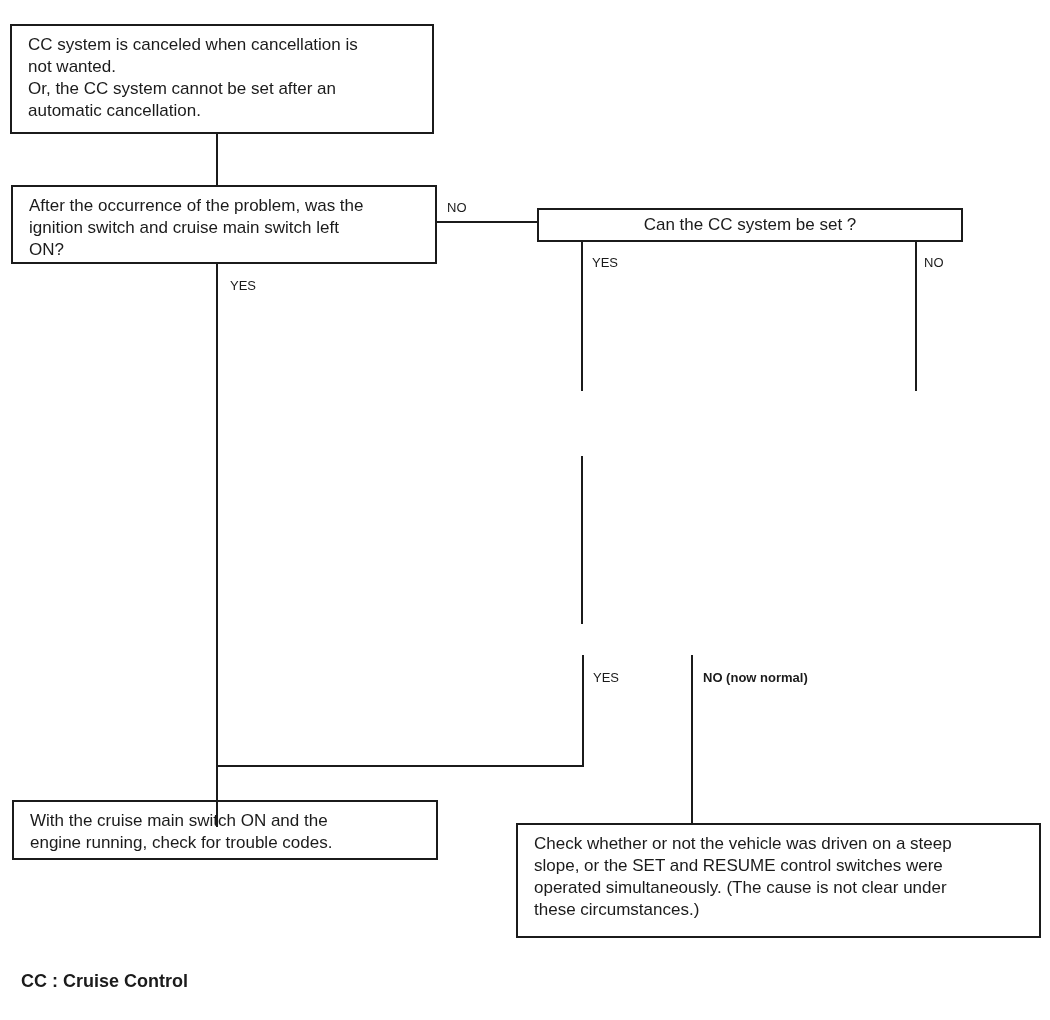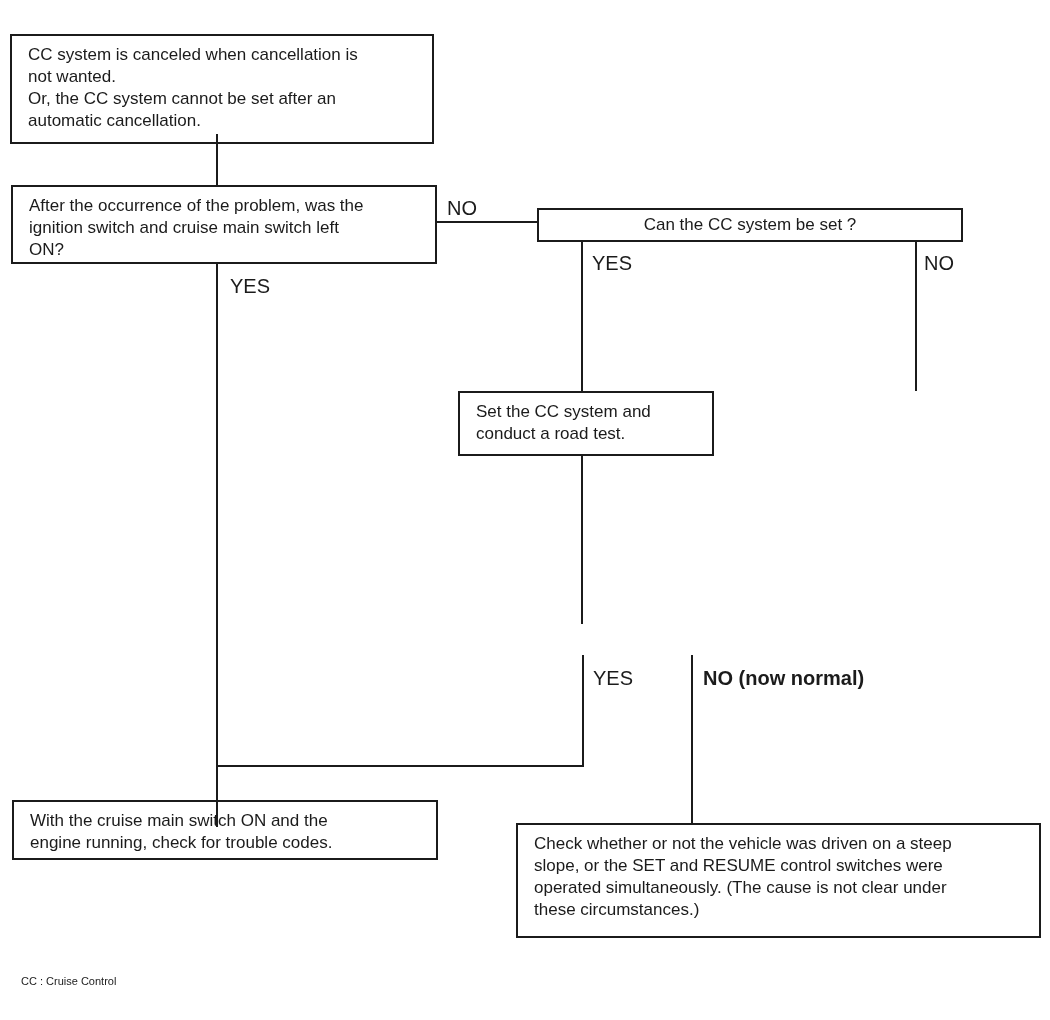--- a/index.html
+++ b/index.html
@@ -31,33 +31,34 @@
     justify-content: center;
     text-align: center;
     padding: 0 8px;
   }
   .line {
     position: absolute;
     background: #1b1b1b;
   }
   .branch-label {
     position: absolute;
-    font-size: 20px;
+    font-size: 13px;
     line-height: 20px;
     white-space: nowrap;
   }
   .legend {
     position: absolute;
-    font-size: 11px;
+    font-size: 18px;
     line-height: 20px;
     white-space: nowrap;
+    font-weight: bold;
   }
 
   
-  #box-problem        { left: 10px;  top: 24px;  width: 424px; height: 110px; margin-top: 10px; }
+  #box-problem        { left: 10px;  top: 24px;  width: 424px; height: 110px; }
   #box-ignition       { left: 11px;  top: 185px; width: 426px; height: 79px;  }
   #box-can-set        { left: 537px; top: 208px; width: 426px; height: 34px;  }
   #box-road-test      { left: 458px; top: 391px; width: 256px; height: 65px;  }
   #box-trouble-codes  { left: 790px; top: 391px; width: 252px; height: 35px;  }
   #box-reoccur        { left: 455px; top: 624px; width: 258px; height: 31px;  }
   #box-main-switch    { left: 12px;  top: 800px; width: 426px; height: 60px;  }
   #box-steep-slope    { left: 516px; top: 823px; width: 525px; height: 115px; }
 
   #line-problem-down   { left: 216px; top: 134px; width: 2px;   height: 51px;  }
   #line-ignition-no    { left: 437px; top: 221px; width: 100px; height: 2px;   }
@@ -87,22 +88,20 @@
 not wanted.
 Or, the CC system cannot be set after an
 automatic cancellation.</div>
 
   <div class="box" id="box-ignition">After the occurrence of the problem, was the
 ignition switch and cruise main switch left
 ON?</div>
 
   <div class="box center" id="box-can-set">Can the CC system be set ?</div>
 
-  <div class="box" id="box-road-test">Set the CC system and
-conduct a road test.</div>
 
 
 
   <div class="box" id="box-main-switch">With the cruise main switch ON and the
 engine running, check for trouble codes.</div>
 
   <div class="box" id="box-steep-slope">Check whether or not the vehicle was driven on a steep
 slope, or the SET and RESUME control switches were
 operated simultaneously. (The cause is not clear under
 these circumstances.)</div>

